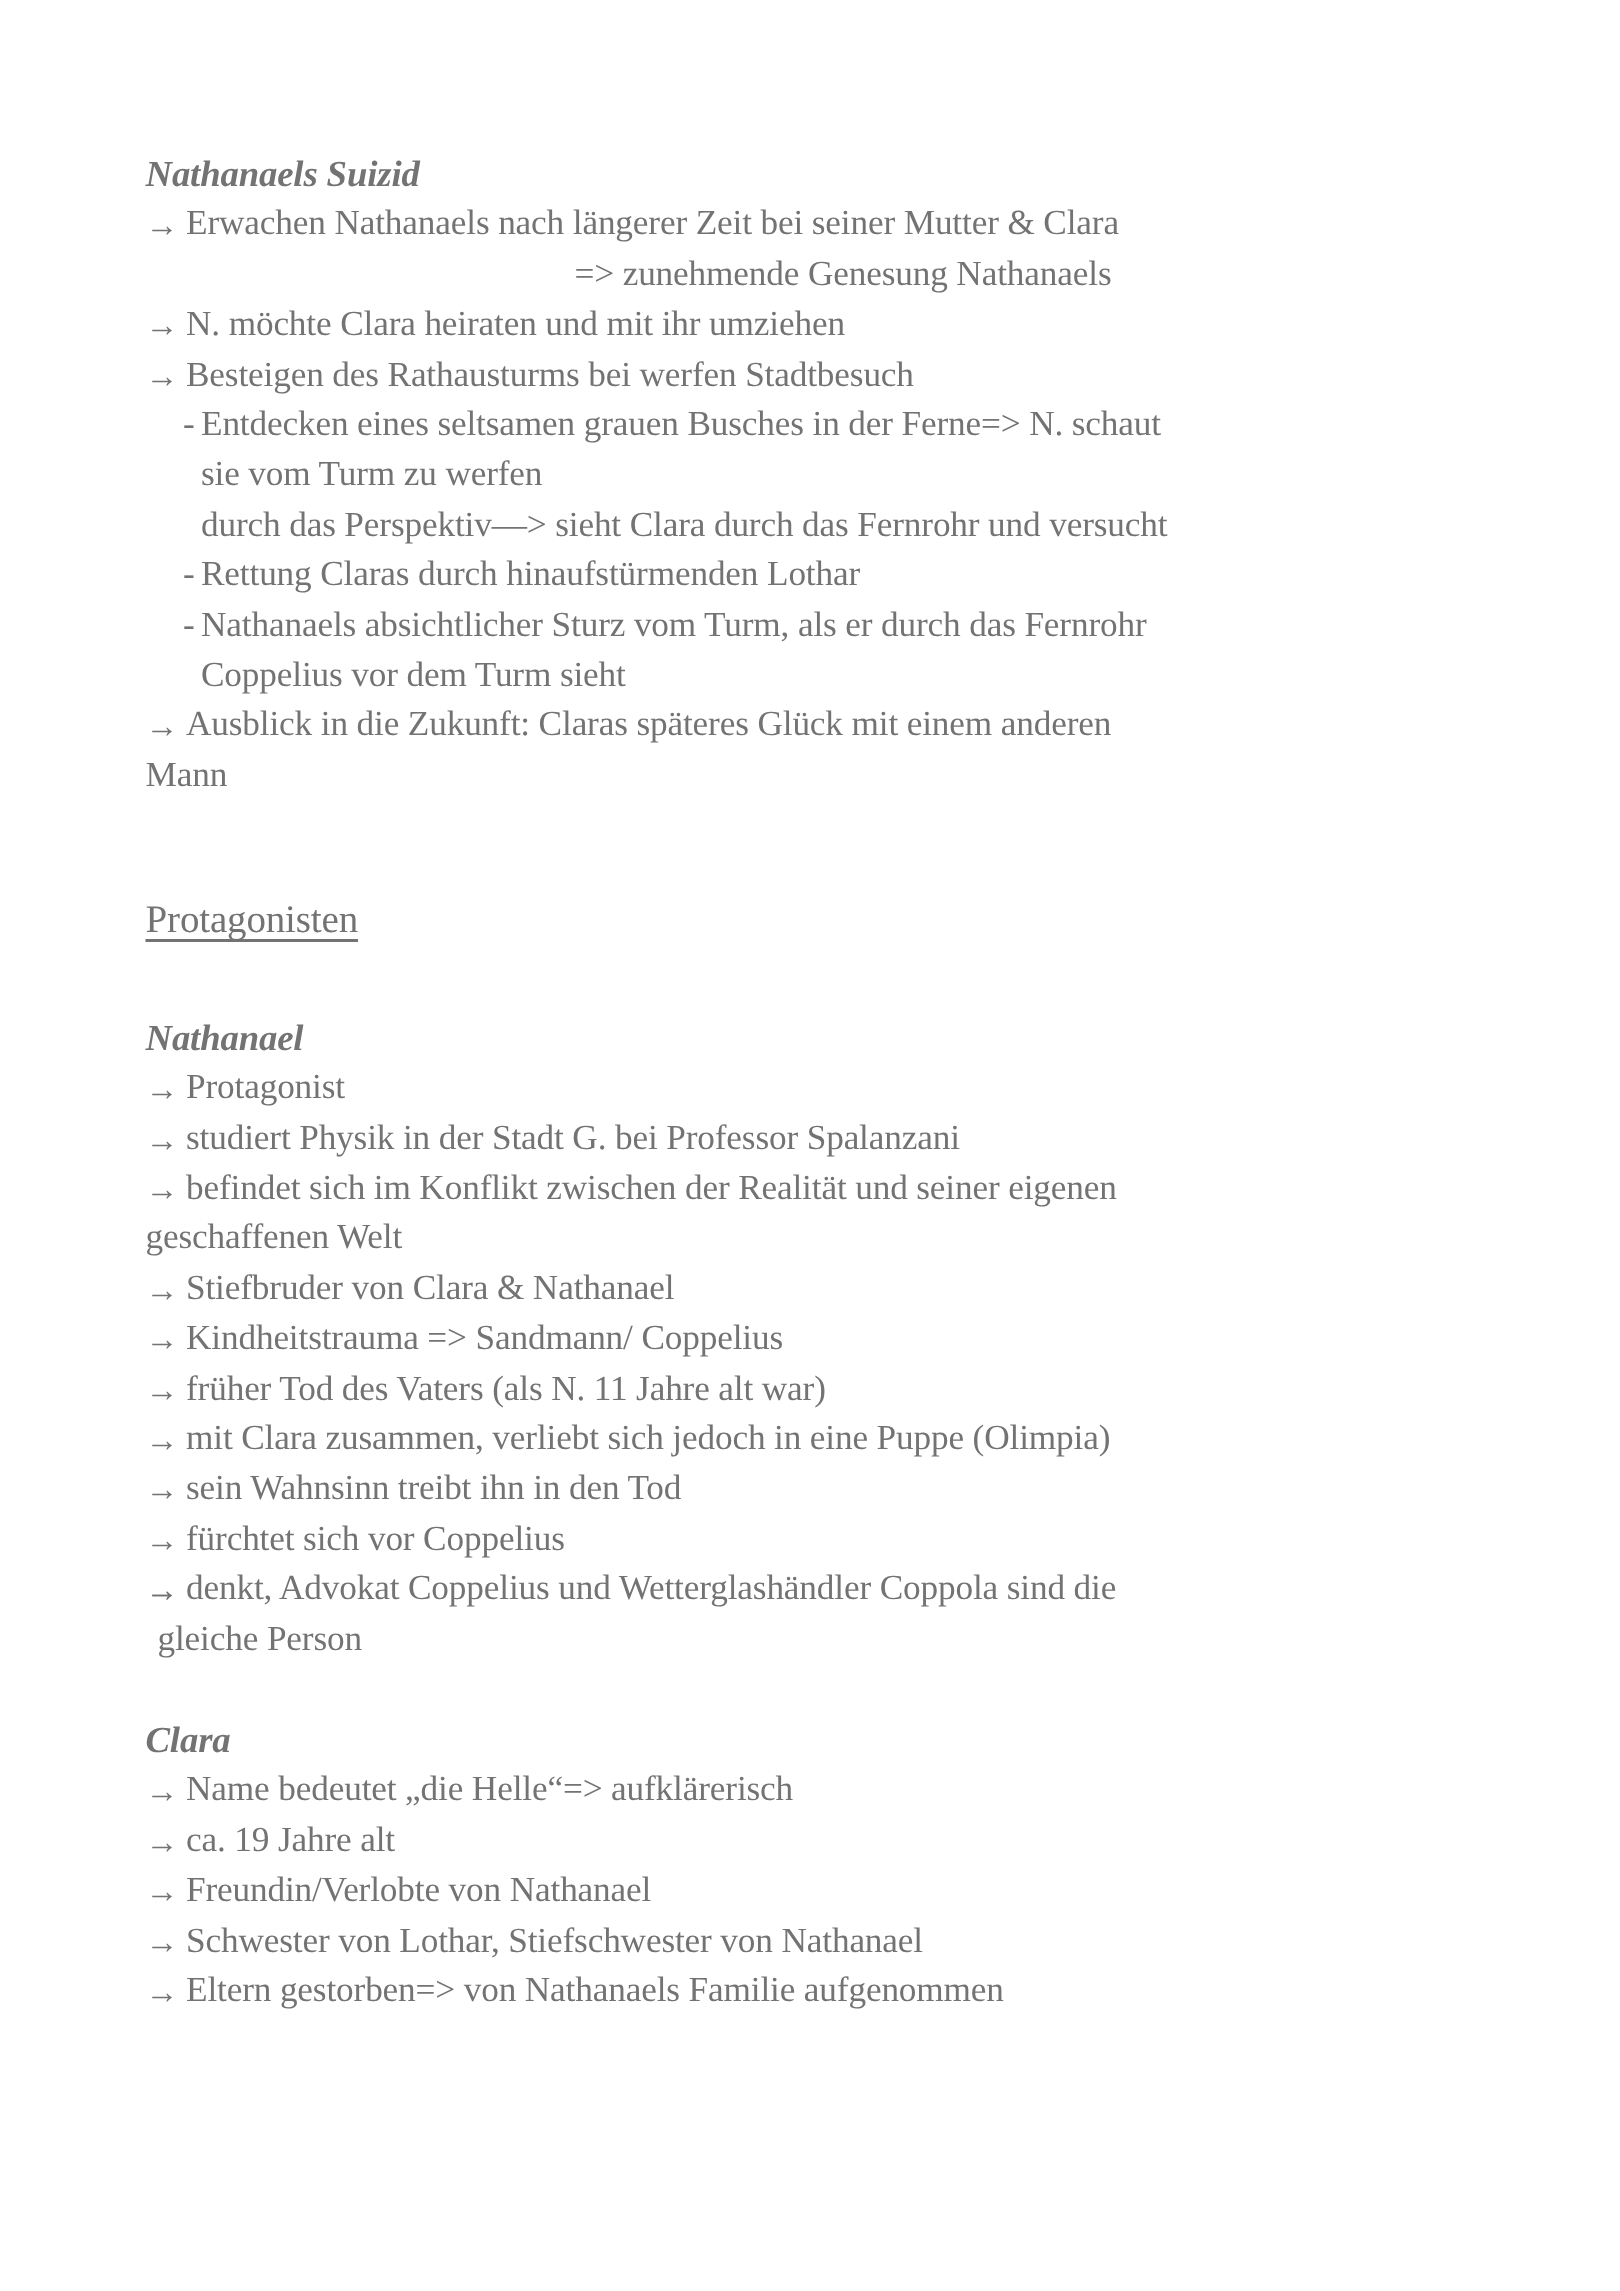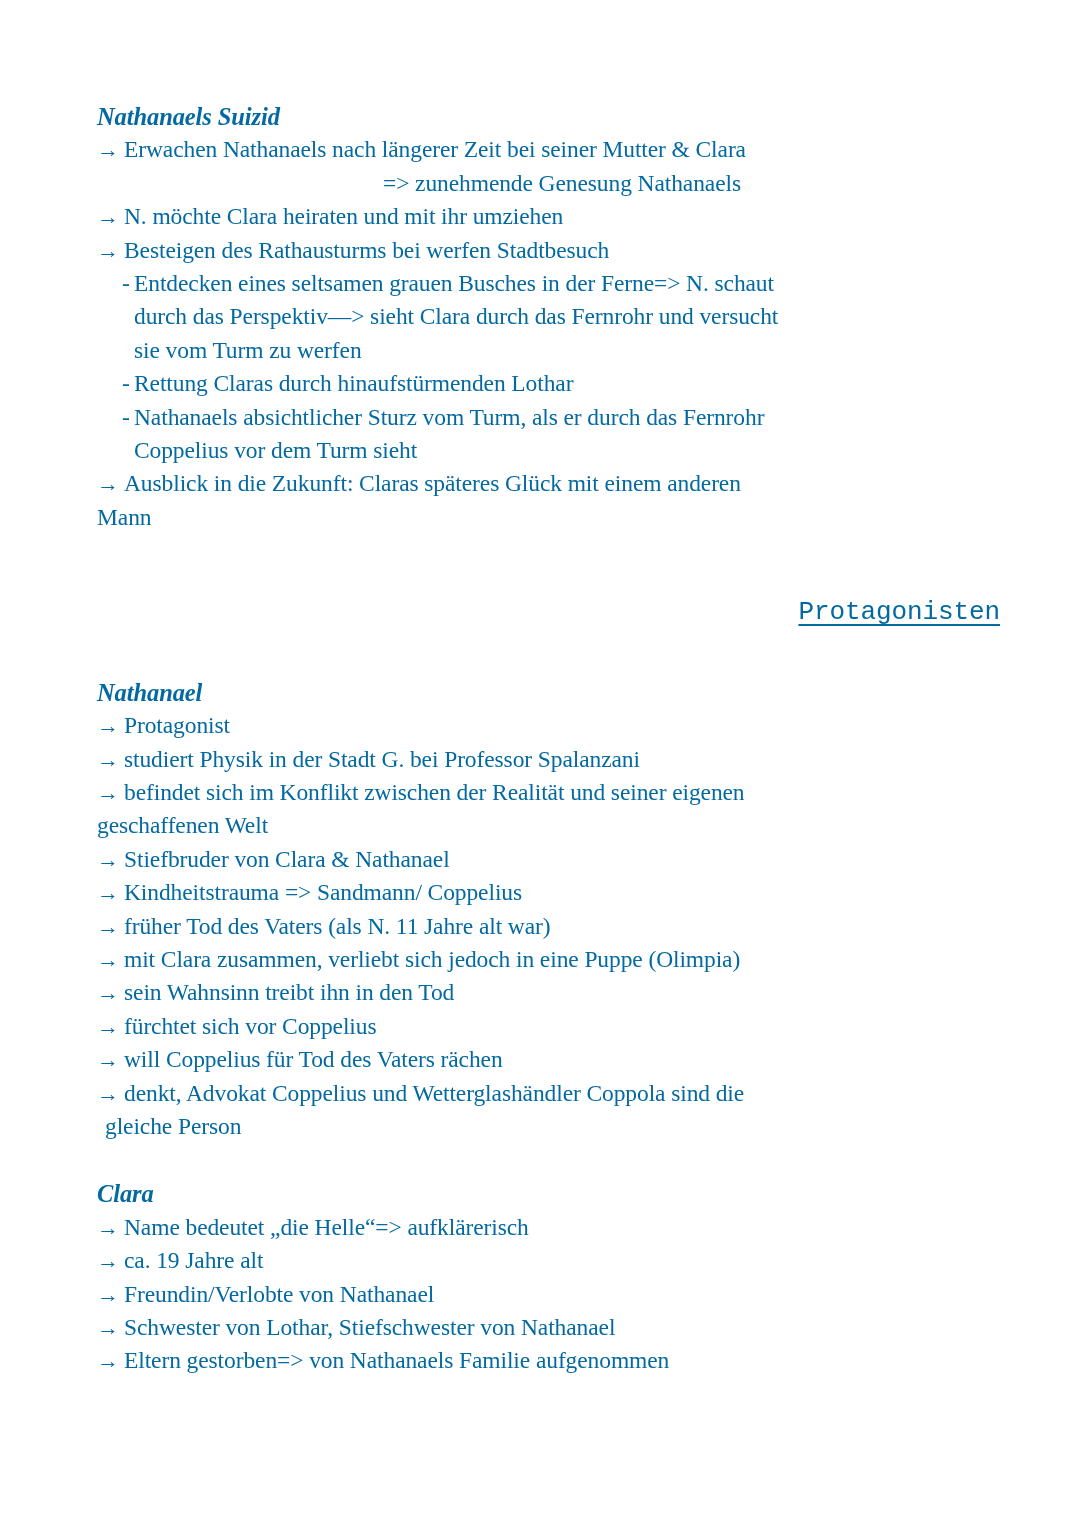--- a/index.html
+++ b/index.html
@@ -26,23 +26,22 @@
   .line {
     position: relative;
     white-space: nowrap;
   }
   .heading {
     font-weight: 700;
     font-style: italic;
     font-size: 24.5px;
   }
   .center-heading {
-    text-align: right;
+    text-align: left;
     font-size: 26px;
-    font-family: Liberation Mono, monospace;
   }
   .center-heading .txt {
     text-decoration: underline;
     text-underline-offset: 5px;
   }
   .arrow { padding-left: 27px; }
   .arrow .bullet {
     position: absolute;
     left: 0;
     font-size: 22px;
@@ -55,49 +54,49 @@
   }
   .dash-cont { padding-left: 37px; }
   .plain { padding-left: 0; }
   .plain-indent { padding-left: 8px; }
   .spacer { width: 100%; }
 </style>
 </head>
 <body style="background: rgb(255, 255, 255);">
 
 <div class="page">
-  <div class="content" style="color: #0369a1;">
+  <div class="content" style="color: #737373;">
       <div class="line heading"><span class="txt">Nathanaels Suizid</span></div>
       <div class="line arrow"><span class="bullet">→</span><span class="txt">Erwachen Nathanaels nach längerer Zeit bei seiner Mutter &amp; Clara</span></div>
       <div class="line arrow-cont"><span class="txt">=&gt; zunehmende Genesung Nathanaels</span></div>
       <div class="line arrow"><span class="bullet">→</span><span class="txt">N. möchte Clara heiraten und mit ihr umziehen</span></div>
       <div class="line arrow"><span class="bullet">→</span><span class="txt">Besteigen des Rathausturms bei werfen Stadtbesuch</span></div>
       <div class="line dash"><span class="bullet">-</span><span class="txt">Entdecken eines seltsamen grauen Busches in der Ferne=&gt; N. schaut</span></div>
+      <div class="line dash-cont"><span class="txt">sie vom Turm zu werfen</span></div>
       <div class="line dash-cont"><span class="txt">durch das Perspektiv—&gt; sieht Clara durch das Fernrohr und versucht</span></div>
-      <div class="line dash-cont"><span class="txt">sie vom Turm zu werfen</span></div>
       <div class="line dash"><span class="bullet">-</span><span class="txt">Rettung Claras durch hinaufstürmenden Lothar</span></div>
       <div class="line dash"><span class="bullet">-</span><span class="txt">Nathanaels absichtlicher Sturz vom Turm, als er durch das Fernrohr</span></div>
       <div class="line dash-cont"><span class="txt">Coppelius vor dem Turm sieht</span></div>
       <div class="line arrow"><span class="bullet">→</span><span class="txt">Ausblick in die Zukunft: Claras späteres Glück mit einem anderen</span></div>
       <div class="line plain"><span class="txt">Mann</span></div>
       <div class="spacer" style="height: 62px;"></div>
       <div class="line center-heading"><span class="txt">Protagonisten</span></div>
       <div class="spacer" style="height: 46px;"></div>
       <div class="line heading"><span class="txt">Nathanael</span></div>
       <div class="line arrow"><span class="bullet">→</span><span class="txt">Protagonist</span></div>
       <div class="line arrow"><span class="bullet">→</span><span class="txt">studiert Physik in der Stadt G. bei Professor Spalanzani</span></div>
       <div class="line arrow"><span class="bullet">→</span><span class="txt">befindet sich im Konflikt zwischen der Realität und seiner eigenen</span></div>
       <div class="line plain"><span class="txt">geschaffenen Welt</span></div>
       <div class="line arrow"><span class="bullet">→</span><span class="txt">Stiefbruder von Clara &amp; Nathanael</span></div>
       <div class="line arrow"><span class="bullet">→</span><span class="txt">Kindheitstrauma =&gt; Sandmann/ Coppelius</span></div>
       <div class="line arrow"><span class="bullet">→</span><span class="txt">früher Tod des Vaters (als N. 11 Jahre alt war)</span></div>
       <div class="line arrow"><span class="bullet">→</span><span class="txt">mit Clara zusammen, verliebt sich jedoch in eine Puppe (Olimpia)</span></div>
       <div class="line arrow"><span class="bullet">→</span><span class="txt">sein Wahnsinn treibt ihn in den Tod</span></div>
       <div class="line arrow"><span class="bullet">→</span><span class="txt">fürchtet sich vor Coppelius</span></div>
-      <div class="line arrow"><span class="bullet">→</span><span class="txt">will Coppelius für Tod des Vaters rächen</span></div>
+      <div class="line arrow"><span class="bullet">→</span></div>
       <div class="line arrow"><span class="bullet">→</span><span class="txt">denkt, Advokat Coppelius und Wetterglashändler Coppola sind die</span></div>
       <div class="line plain-indent"><span class="txt">gleiche Person</span></div>
       <div class="spacer" style="height: 34px;"></div>
       <div class="line heading"><span class="txt">Clara</span></div>
       <div class="line arrow"><span class="bullet">→</span><span class="txt">Name bedeutet „die Helle“=&gt; aufklärerisch</span></div>
       <div class="line arrow"><span class="bullet">→</span><span class="txt">ca. 19 Jahre alt</span></div>
       <div class="line arrow"><span class="bullet">→</span><span class="txt">Freundin/Verlobte von Nathanael</span></div>
       <div class="line arrow"><span class="bullet">→</span><span class="txt">Schwester von Lothar, Stiefschwester von Nathanael</span></div>
       <div class="line arrow"><span class="bullet">→</span><span class="txt">Eltern gestorben=&gt; von Nathanaels Familie aufgenommen</span></div>
     </div>

